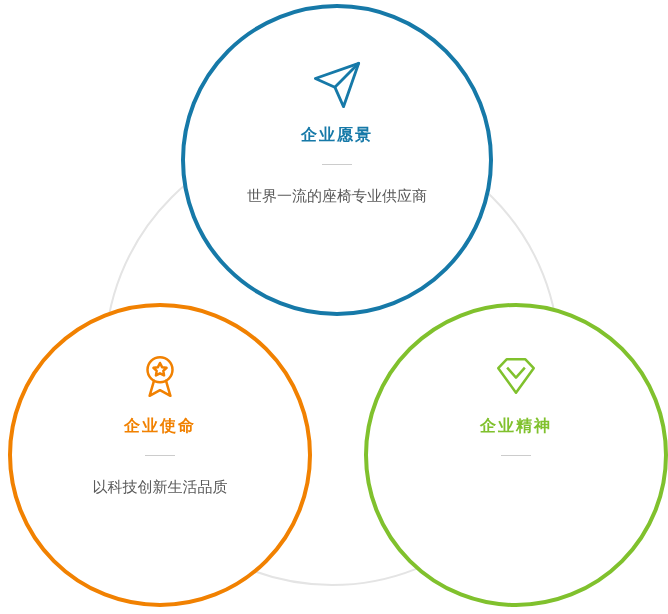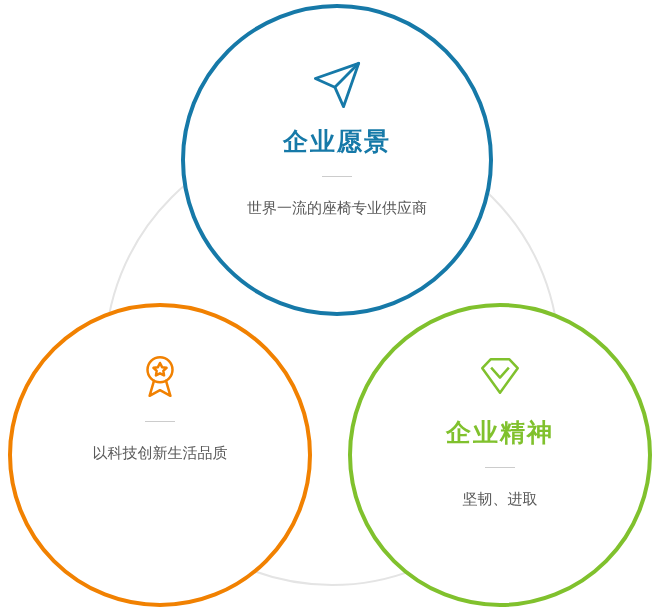--- a/index.html
+++ b/index.html
@@ -39,38 +39,38 @@
     padding-top: 50px;
     z-index: 3;
   }
   .circle--mission {
     left: 8px; top: 303px;
     width: 304px; height: 304px;
     padding-top: 42px;
     z-index: 2;
   }
   .circle--spirit {
-    left: 348px; top: 303px;
+    left: 364px; top: 303px;
     width: 304px; height: 304px;
     padding-top: 42px;
     z-index: 2;
     font-family: Liberation Serif, serif;
   }
 
   .icon {
     color: var(--accent);
     height: 54px;
     display: flex;
     align-items: center;
     justify-content: center;
   }
 
   .circle h2 {
     margin-top: 13px;
-    font-size: 25px;
+    font-size: 16px;
     font-weight: bold;
     letter-spacing: 2px;
     color: var(--accent);
   }
 
   .divider {
     width: 30px;
     height: 1px;
     background: #cccccc;
     margin: 18px auto 20px;
@@ -104,29 +104,29 @@
   </div>
 
   <div class="circle circle--mission" style="--accent: #f18101;">
     <div class="icon">
       <svg viewBox="0 0 48 48" width="50" height="50" fill="none" stroke="currentColor" stroke-width="2.4" stroke-linecap="round" stroke-linejoin="round">
         <circle cx="24" cy="18" r="12"></circle>
         <path d="M24 11.5 l2 4 4.3 0.6 -3.1 3 0.7 4.3 -3.9 -2 -3.9 2 0.7 -4.3 -3.1 -3 4.3 -0.6 z"></path>
         <path d="M18.2 28.6 L14 43 L24 37.6 L34 43 L29.8 28.6"></path>
       </svg>
     </div>
+    <h2>企业使命</h2>
     <div class="divider"></div>
     <p>以科技创新生活品质</p>
   </div>
 
   <div class="circle circle--spirit" style="--accent: #80c12d;">
     <div class="icon">
       <svg viewBox="0 0 48 48" width="50" height="50" fill="none" stroke="currentColor" stroke-width="2.4" stroke-linejoin="round">
         <path d="M15 8 L33 8 L41 16.5 L24 40 L7 16.5 Z"></path>
         <path d="M15.5 16 L24 25.5 L32.5 16"></path>
       </svg>
     </div>
     <h2>企业精神</h2>
     <div class="divider"></div>
-    <p>坚韧、进取</p>
   </div>
 
 </div>
 
 </body></html>

